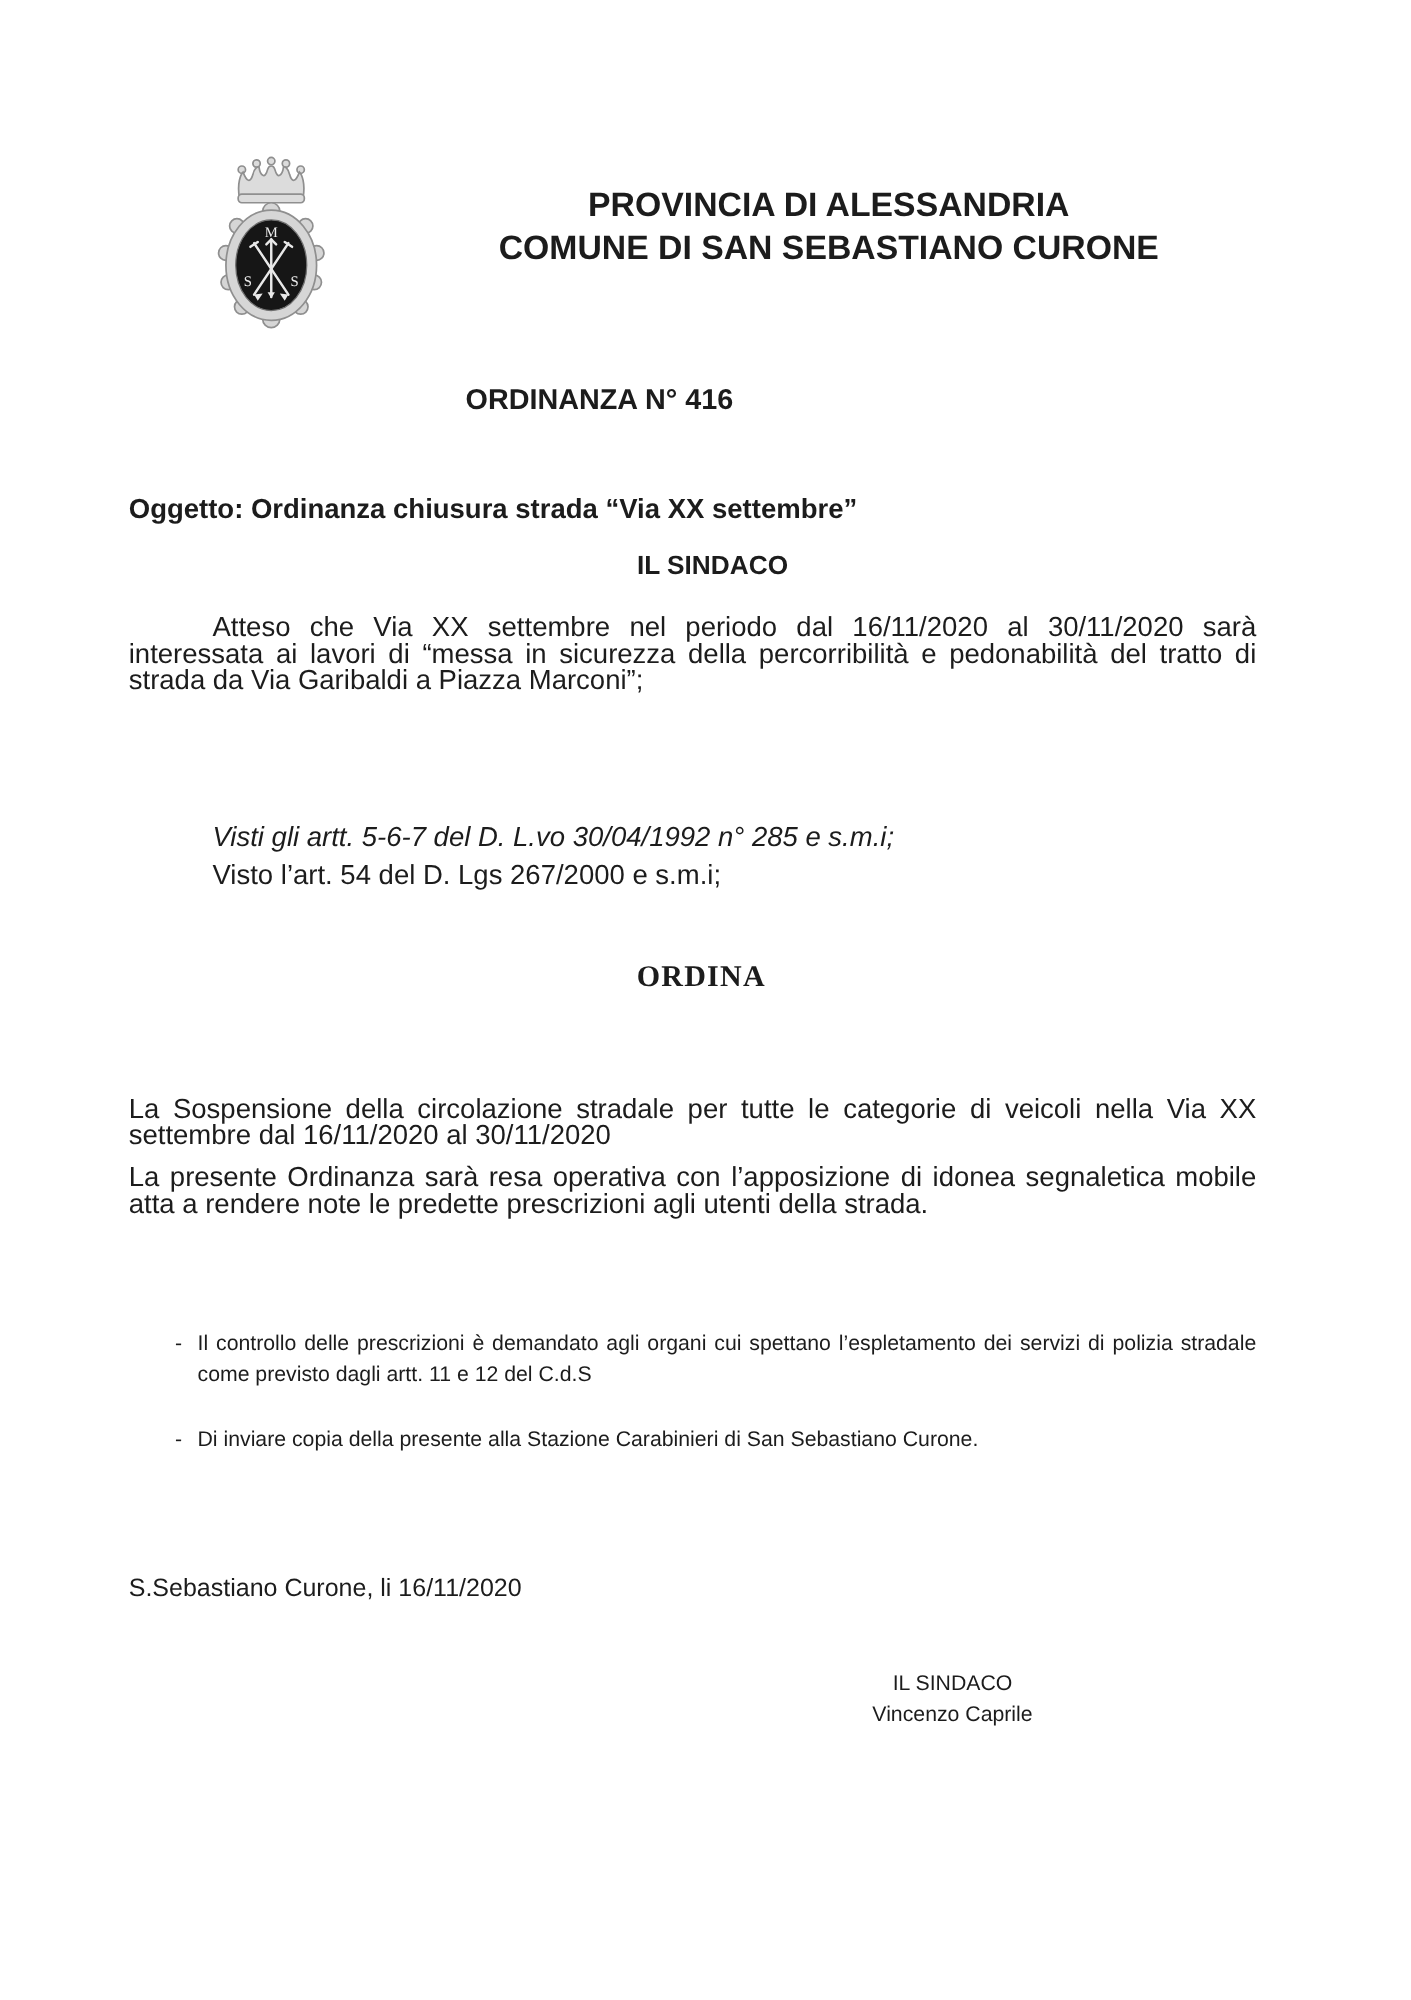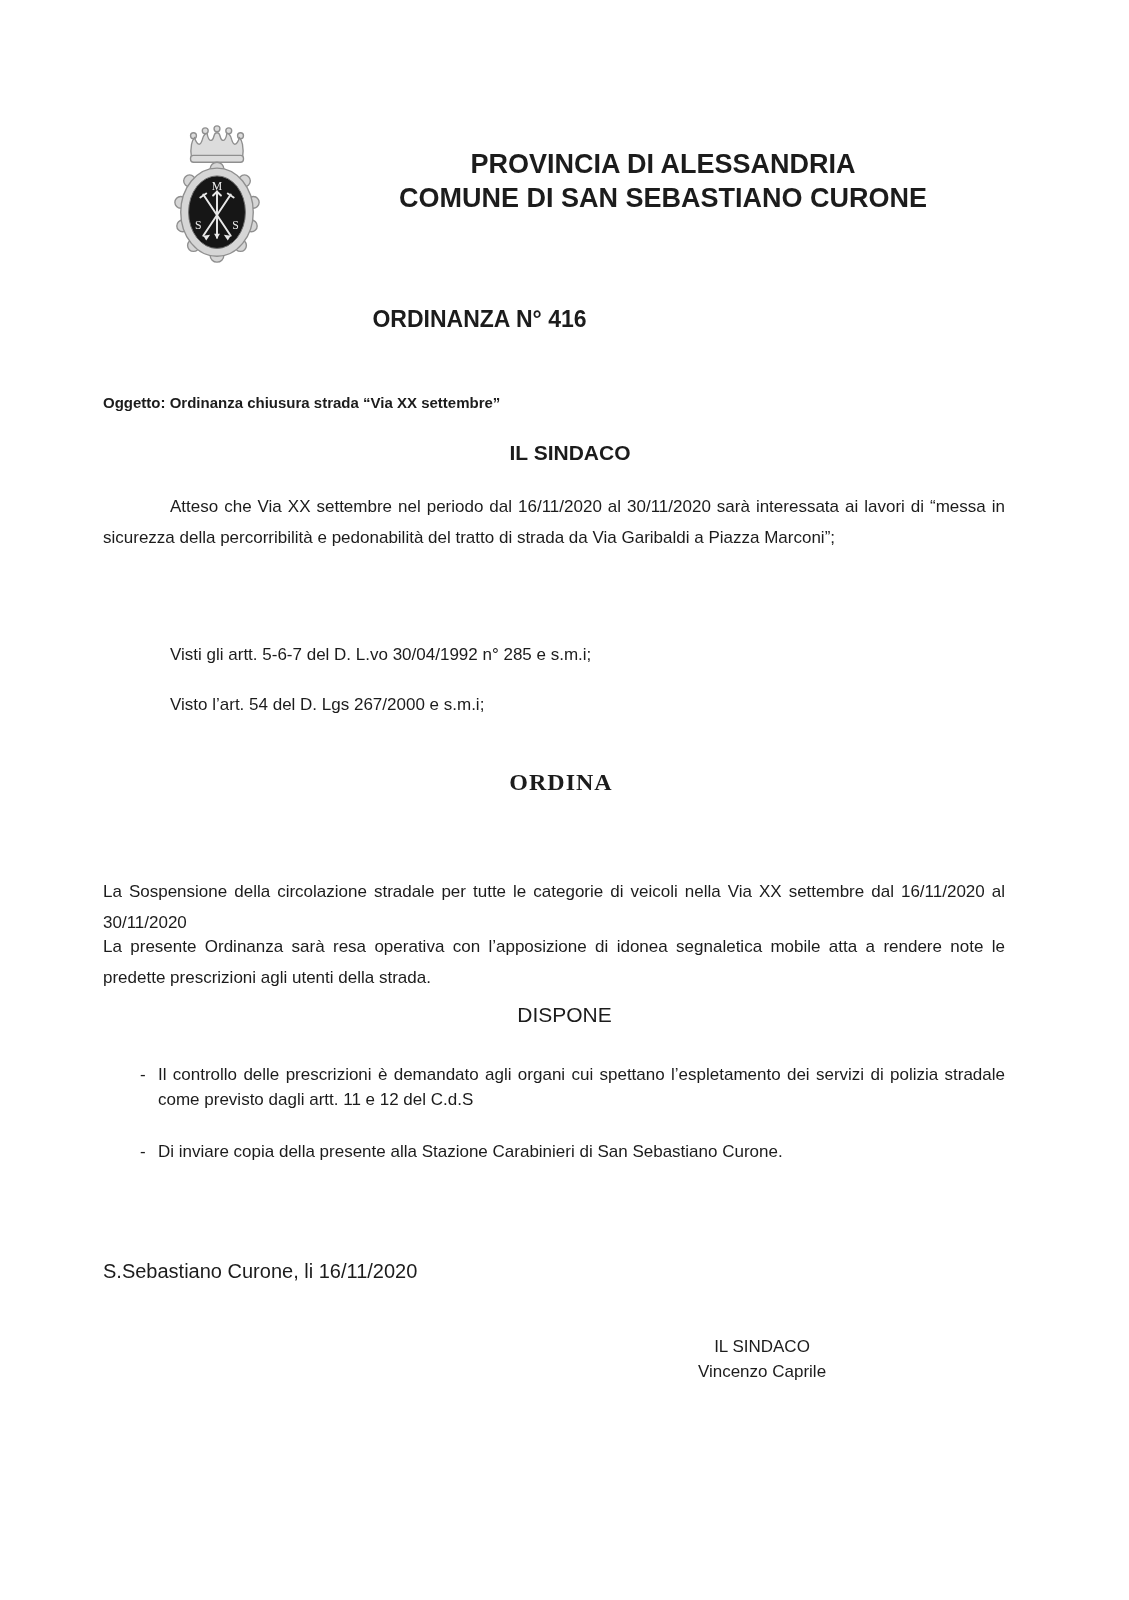--- a/index.html
+++ b/index.html
@@ -16,34 +16,34 @@
   .header-title{
     position:absolute;left:298px;top:147px;width:730px;
     text-align:center;font-weight:bold;font-size:27px;line-height:34px;
   }
   .ordinance-number{
     position:absolute;left:0;top:306px;width:959px;
     text-align:center;font-weight:bold;font-size:23px;
   }
   .subject{
     position:absolute;left:103px;top:394px;width:902px;
-    font-weight:bold;font-size:15px;
+    font-weight:bold;font-size:22px;
   }
   .issuer-heading{
     position:absolute;left:11px;top:441px;width:1118px;
     text-align:center;font-weight:bold;font-size:21px;
   }
   .body-par{
     position:absolute;left:103px;width:902px;
-    font-size:17px;line-height:31px;text-align:justify;margin:0;
+    font-size:22px;line-height:21px;text-align:justify;margin:0;
   }
   .indent{text-indent:67px;}
   .p-atteso{top:491px;}
   .p-ritenuto{top:589px;}
-  .p-visti{top:639px;}
+  .p-visti{top:659px;font-style:italic;}
   .p-visto{top:689px;}
   .ordina-heading{
     position:absolute;left:0;top:769px;width:1122px;text-align:center;
     font-family:"Liberation Serif", serif;font-weight:bold;font-size:24px;
     letter-spacing:1px;
   }
   .p-sospensione{top:876px;}
   .p-presente{top:931px;}
   .dispone-heading{
     position:absolute;left:0;top:1003px;width:1129px;
@@ -130,21 +130,20 @@
 
   <p class="body-par indent p-atteso">Atteso che Via XX settembre nel periodo dal 16/11/2020 al 30/11/2020 sarà interessata ai lavori di “messa in sicurezza della percorribilità e pedonabilità del tratto di strada da Via Garibaldi a Piazza Marconi”;</p>
   <p class="body-par indent p-visti">Visti gli artt. 5-6-7 del D. L.vo 30/04/1992 n° 285 e s.m.i;</p>
   <p class="body-par indent p-visto">Visto l’art. 54 del D. Lgs 267/2000 e s.m.i;</p>
 
   <div class="ordina-heading">ORDINA</div>
 
   <p class="body-par p-sospensione">La Sospensione della circolazione stradale per tutte le categorie di veicoli nella Via XX settembre dal 16/11/2020 al 30/11/2020</p>
   <p class="body-par p-presente">La presente Ordinanza sarà resa operativa con l’apposizione di idonea segnaletica mobile atta a rendere note le predette prescrizioni agli utenti della strada.</p>
 
-  <div class="dispone-heading">DISPONE</div>
 
   <div class="provisions">
     <div class="prov-item">
       <span class="prov-dash">-</span>
       <span>Il controllo delle prescrizioni è demandato agli organi cui spettano l’espletamento dei servizi di polizia stradale come previsto dagli artt. 11 e 12 del C.d.S</span>
     </div>
     <div class="prov-item">
       <span class="prov-dash">-</span>
       <span>Di inviare copia della presente alla Stazione Carabinieri di San Sebastiano Curone.</span>
     </div>

